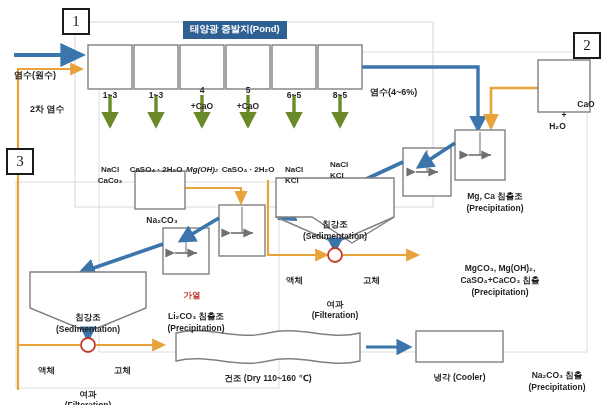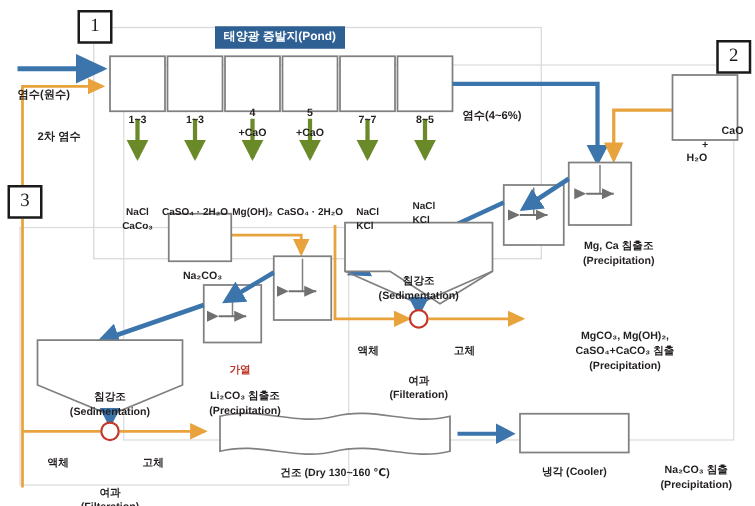--- a/index.html
+++ b/index.html
@@ -168,43 +168,43 @@
     </g>
 
     <g>
       <rect x="538" y="60" width="52" height="52" fill="#fff" stroke="#808080" stroke-width="1.4"></rect>
     </g>
     <g>
       <rect x="135" y="171" width="50" height="38" fill="#fff" stroke="#808080" stroke-width="1.4"></rect>
     </g>
   </svg>
 
-  <div class="pondtitle" style="left:172px;top:21px;">태양광 증발지(Pond)</div>
+  <div class="pondtitle" style="left:183px;top:21px;">태양광 증발지(Pond)</div>
 
   <div class="marker" style="left:62px;top:8px;width:24px;height:23px;line-height:23px;">1</div>
   <div class="marker" style="left:573px;top:32px;width:24px;height:23px;line-height:23px;">2</div>
   <div class="marker" style="left:6px;top:148px;width:24px;height:23px;line-height:23px;">3</div>
 
   <div class="lbl" style="left:14px;top:38px;font-size:9px;">염수(원수)</div>
   <div class="lbl" style="left:30px;top:72px;font-size:9px;">2차 염수</div>
   <div class="lbl" style="left:370px;top:55px;font-size:9px;">염수(4~6%)</div>
 
   <div class="lbl ctr" style="left:88px;top:59px;width:44px;font-size:8.5px;">1~3</div>
   <div class="lbl ctr" style="left:134px;top:59px;width:44px;font-size:8.5px;">1~3</div>
   <div class="lbl ctr" style="left:180px;top:54px;width:44px;font-size:8.5px;">4</div>
   <div class="lbl ctr" style="left:180px;top:70px;width:44px;font-size:8.5px;">+CaO</div>
   <div class="lbl ctr" style="left:226px;top:54px;width:44px;font-size:8.5px;">5</div>
   <div class="lbl ctr" style="left:226px;top:70px;width:44px;font-size:8.5px;">+CaO</div>
-  <div class="lbl ctr" style="left:272px;top:59px;width:44px;font-size:8.5px;">7~7</div>
+  <div class="lbl ctr" style="left:272px;top:59px;width:44px;font-size:8.5px;">6~5</div>
   <div class="lbl ctr" style="left:318px;top:59px;width:44px;font-size:8.5px;">8~5</div>
 
   <div class="lbl ctr" style="left:85px;top:133px;width:50px;font-size:8px;">NaCl</div>
   <div class="lbl ctr" style="left:85px;top:144px;width:50px;font-size:8px;">CaCo₃</div>
   <div class="lbl ctr" style="left:117px;top:133px;width:78px;font-size:8px;">CaSO₄ · 2H₂O</div>
-  <div class="lbl ctr" style="left:171px;top:133px;width:62px;font-size:8px;">Mg(OH)₂</div>
+  <div class="lbl ctr" style="left:171px;top:133px;width:62px;font-size:8px;font-style:italic;">Mg(OH)₂</div>
   <div class="lbl ctr" style="left:209px;top:133px;width:78px;font-size:8px;">CaSO₄ · 2H₂O</div>
   <div class="lbl" style="left:285px;top:133px;font-size:8px;">NaCl</div>
   <div class="lbl" style="left:285px;top:144px;font-size:8px;">KCl</div>
   <div class="lbl" style="left:330px;top:128px;font-size:8px;">NaCl</div>
   <div class="lbl" style="left:330px;top:139px;font-size:8px;">KCl</div>
 
   <div class="lbl ctr" style="left:560px;top:68px;width:52px;font-size:8.5px;">CaO</div>
   <div class="lbl ctr" style="left:538px;top:79px;width:52px;font-size:8.5px;">+</div>
   <div class="lbl ctr" style="left:538px;top:90px;width:39px;font-size:8.5px;">H₂O</div>
   <div class="lbl ctr" style="left:135px;top:184px;width:54px;font-size:8.5px;">Na₂CO₃</div>
@@ -220,21 +220,21 @@
 
   <div class="lbl ctr" style="left:140px;top:280px;width:112px;font-size:8.5px;">Li₂CO₃ 침출조</div>
   <div class="lbl ctr" style="left:140px;top:292px;width:112px;font-size:8.5px;">(Precipitation)</div>
 
   <div class="lbl ctr" style="left:30px;top:281px;width:116px;font-size:8.5px;">침강조</div>
   <div class="lbl ctr" style="left:30px;top:293px;width:116px;font-size:8.5px;">(Sedimentation)</div>
 
   <div class="lbl ctr" style="left:49px;top:358px;width:78px;font-size:8.5px;">여과</div>
   <div class="lbl ctr" style="left:49px;top:369px;width:78px;font-size:8.5px;">(Filteration)</div>
 
-  <div class="lbl ctr" style="left:186px;top:342px;width:164px;font-size:8.5px;">건조 (Dry 130~160 ℃)</div>
+  <div class="lbl ctr" style="left:186px;top:342px;width:164px;font-size:8.5px;">건조 (Dry 110~160 ℃)</div>
   <div class="lbl ctr" style="left:416px;top:341px;width:87px;font-size:8.5px;">냉각 (Cooler)</div>
 
   <div class="lbl" style="left:286px;top:244px;font-size:8.5px;">액체</div>
   <div class="lbl" style="left:363px;top:244px;font-size:8.5px;">고체</div>
   <div class="lbl" style="left:38px;top:334px;font-size:8.5px;">액체</div>
   <div class="lbl" style="left:114px;top:334px;font-size:8.5px;">고체</div>
   <div class="lbl redtxt ctr" style="left:163px;top:259px;width:58px;font-size:8.5px;">가열</div>
 
   <div class="lbl ctr" style="left:420px;top:244px;width:160px;font-size:8.5px;">CaSO₄+CaCO₃ 침출</div>
   <div class="lbl ctr" style="left:420px;top:232px;width:160px;font-size:8.5px;">MgCO₃, Mg(OH)₂,</div>

